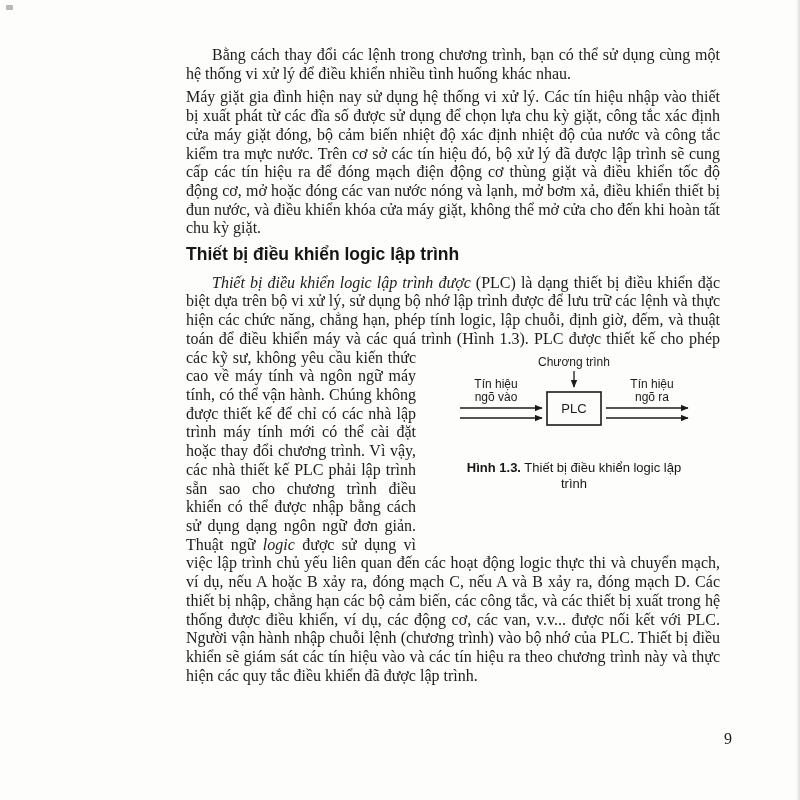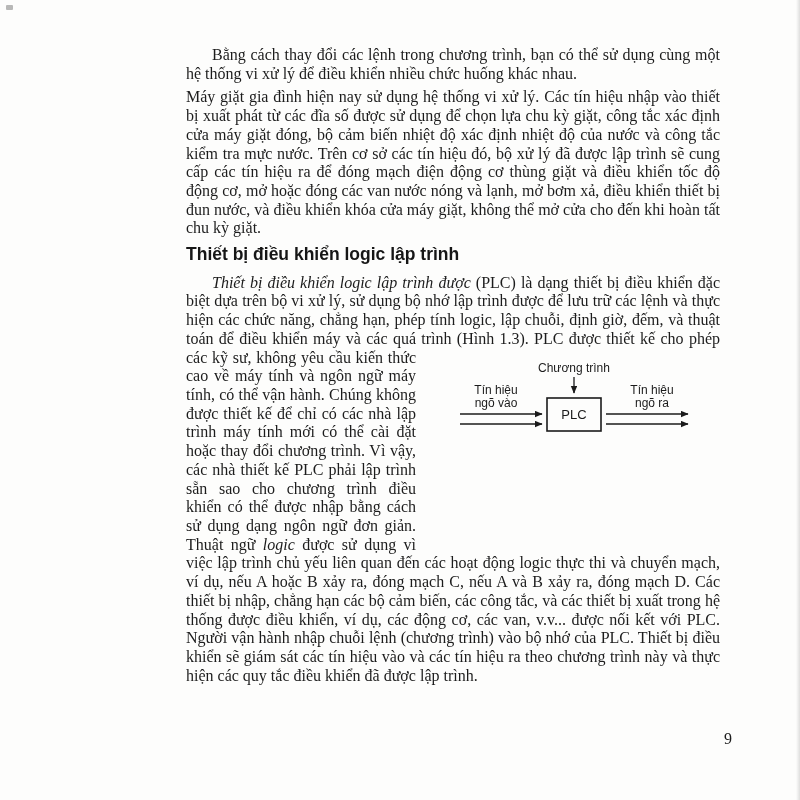--- a/index.html
+++ b/index.html
@@ -36,21 +36,21 @@
     font-family:"Liberation Sans", sans-serif;
     font-size:17.5px; font-weight:bold;
     text-align:left;
     margin:0 0 9px 0;
     color:#161616;
   }
   .fig-float {
     float:right;
     width:292px;
     min-height:186px;
-    margin:8px 0 2px 12px;
+    margin:2px 0 2px 12px;
     padding-top:4px;
     text-align:center;
     text-indent:0;
     font-family:"Liberation Sans", sans-serif;
   }
   .fig-svg { display:block; margin:0 auto; }
   .svg-label {
     font-family:"Liberation Sans", sans-serif;
     font-size:12px; fill:#1b1b1b;
   }
@@ -74,21 +74,21 @@
 </style>
 </head>
 <body>
 
 <div class="page">
   <div class="corner-mark"></div>
   <div class="scan-edge"></div>
 
   <div class="content">
 
-    <p class="para indent">Bằng cách thay đổi các lệnh trong chương trình, bạn có thể sử dụng cùng một hệ thống vi xử lý để điều khiển nhiều chức huống khác nhau.</p>
+    <p class="para indent">Bằng cách thay đổi các lệnh trong chương trình, bạn có thể sử dụng cùng một hệ thống vi xử lý để điều khiển nhiều tình huống khác nhau.</p>
 
     <p class="para para-2">Máy giặt gia đình hiện nay sử dụng hệ thống vi xử lý. Các tín hiệu nhập vào thiết bị xuất phát từ các đĩa số được sử dụng để chọn lựa chu kỳ giặt, công tắc xác định cửa máy giặt đóng, bộ cảm biến nhiệt độ xác định nhiệt độ của nước và công tắc kiểm tra mực nước. Trên cơ sở các tín hiệu đó, bộ xử lý đã được lập trình sẽ cung cấp các tín hiệu ra để đóng mạch điện động cơ thùng giặt và điều khiển tốc độ động cơ, mở hoặc đóng các van nước nóng và lạnh, mở bơm xả, điều khiển thiết bị đun nước, và điều khiển khóa cửa máy giặt, không thể mở cửa cho đến khi hoàn tất chu kỳ giặt.</p>
 
     <h2 class="heading">Thiết bị điều khiển logic lập trình</h2>
 
     <p class="para indent"><i>Thiết bị điều khiển logic lập trình được</i><span> (PLC) là dạng thiết bị điều khiển đặc biệt dựa trên bộ vi xử lý, sử dụng bộ nhớ lập trình được để lưu trữ các lệnh và thực hiện các chức năng, chẳng hạn, phép tính logic, lập chuỗi, định giờ, đếm, và thuật toán để điều khiển máy và các quá trình (Hình 1.3). PLC được thiết kế cho phép các kỹ sư, không yêu </span><span class="fig-float">
           <svg class="fig-svg" width="240" height="100" viewBox="0 0 240 100">
           <defs>
             <marker id="arrow" markerWidth="8" markerHeight="8" refX="5.5" refY="2.5" orient="auto">
               <path d="M0,0 L6,2.5 L0,5 z" fill="#1b1b1b"></path>
@@ -100,17 +100,18 @@
           <text x="120" y="58" text-anchor="middle" class="svg-label plc">PLC</text>
           <text x="42" y="33" text-anchor="middle" class="svg-label">Tín hiệu</text>
           <text x="42" y="46" text-anchor="middle" class="svg-label">ngõ vào</text>
           <line x1="6" y1="53" x2="88" y2="53" class="svg-line" marker-end="url(#arrow)"></line>
           <line x1="6" y1="63" x2="88" y2="63" class="svg-line" marker-end="url(#arrow)"></line>
           <text x="198" y="33" text-anchor="middle" class="svg-label">Tín hiệu</text>
           <text x="198" y="46" text-anchor="middle" class="svg-label">ngõ ra</text>
           <line x1="152" y1="53" x2="234" y2="53" class="svg-line" marker-end="url(#arrow)"></line>
           <line x1="152" y1="63" x2="234" y2="63" class="svg-line" marker-end="url(#arrow)"></line>
         </svg>
+          <span class="fig-caption"><b>Hình 1.3.</b><span> Thiết bị điều khiển logic lập trình</span></span>
         </span><span>cầu kiến thức cao về máy tính và ngôn ngữ máy tính, có thể vận hành. Chúng không được thiết kế để chỉ có các nhà lập trình máy tính mới có thể cài đặt hoặc thay đổi chương trình. Vì vậy, các nhà thiết kế PLC phải lập trình sẵn sao cho chương trình điều khiển có thể được nhập bằng cách sử dụng dạng ngôn ngữ đơn giản. Thuật ngữ </span><i>logic</i><span> được sử dụng vì việc lập trình chủ yếu liên quan đến các hoạt động logic thực thi và chuyển mạch, ví dụ, nếu A hoặc B xảy ra, đóng mạch C, nếu A và B xảy ra, đóng mạch D. Các thiết bị nhập, chẳng hạn các bộ cảm biến, các công tắc, và các thiết bị xuất trong hệ thống được điều khiển, ví dụ, các động cơ, các van, v.v... được nối kết với PLC. Người vận hành nhập chuỗi lệnh (chương trình) vào bộ nhớ của PLC. Thiết bị điều khiển sẽ giám sát các tín hiệu vào và các tín hiệu ra theo chương trình này và thực hiện các quy tắc điều khiển đã được lập trình.</span></p>
   </div>
 
   <div class="page-number">9</div>
 </div>
 
 </body></html>

